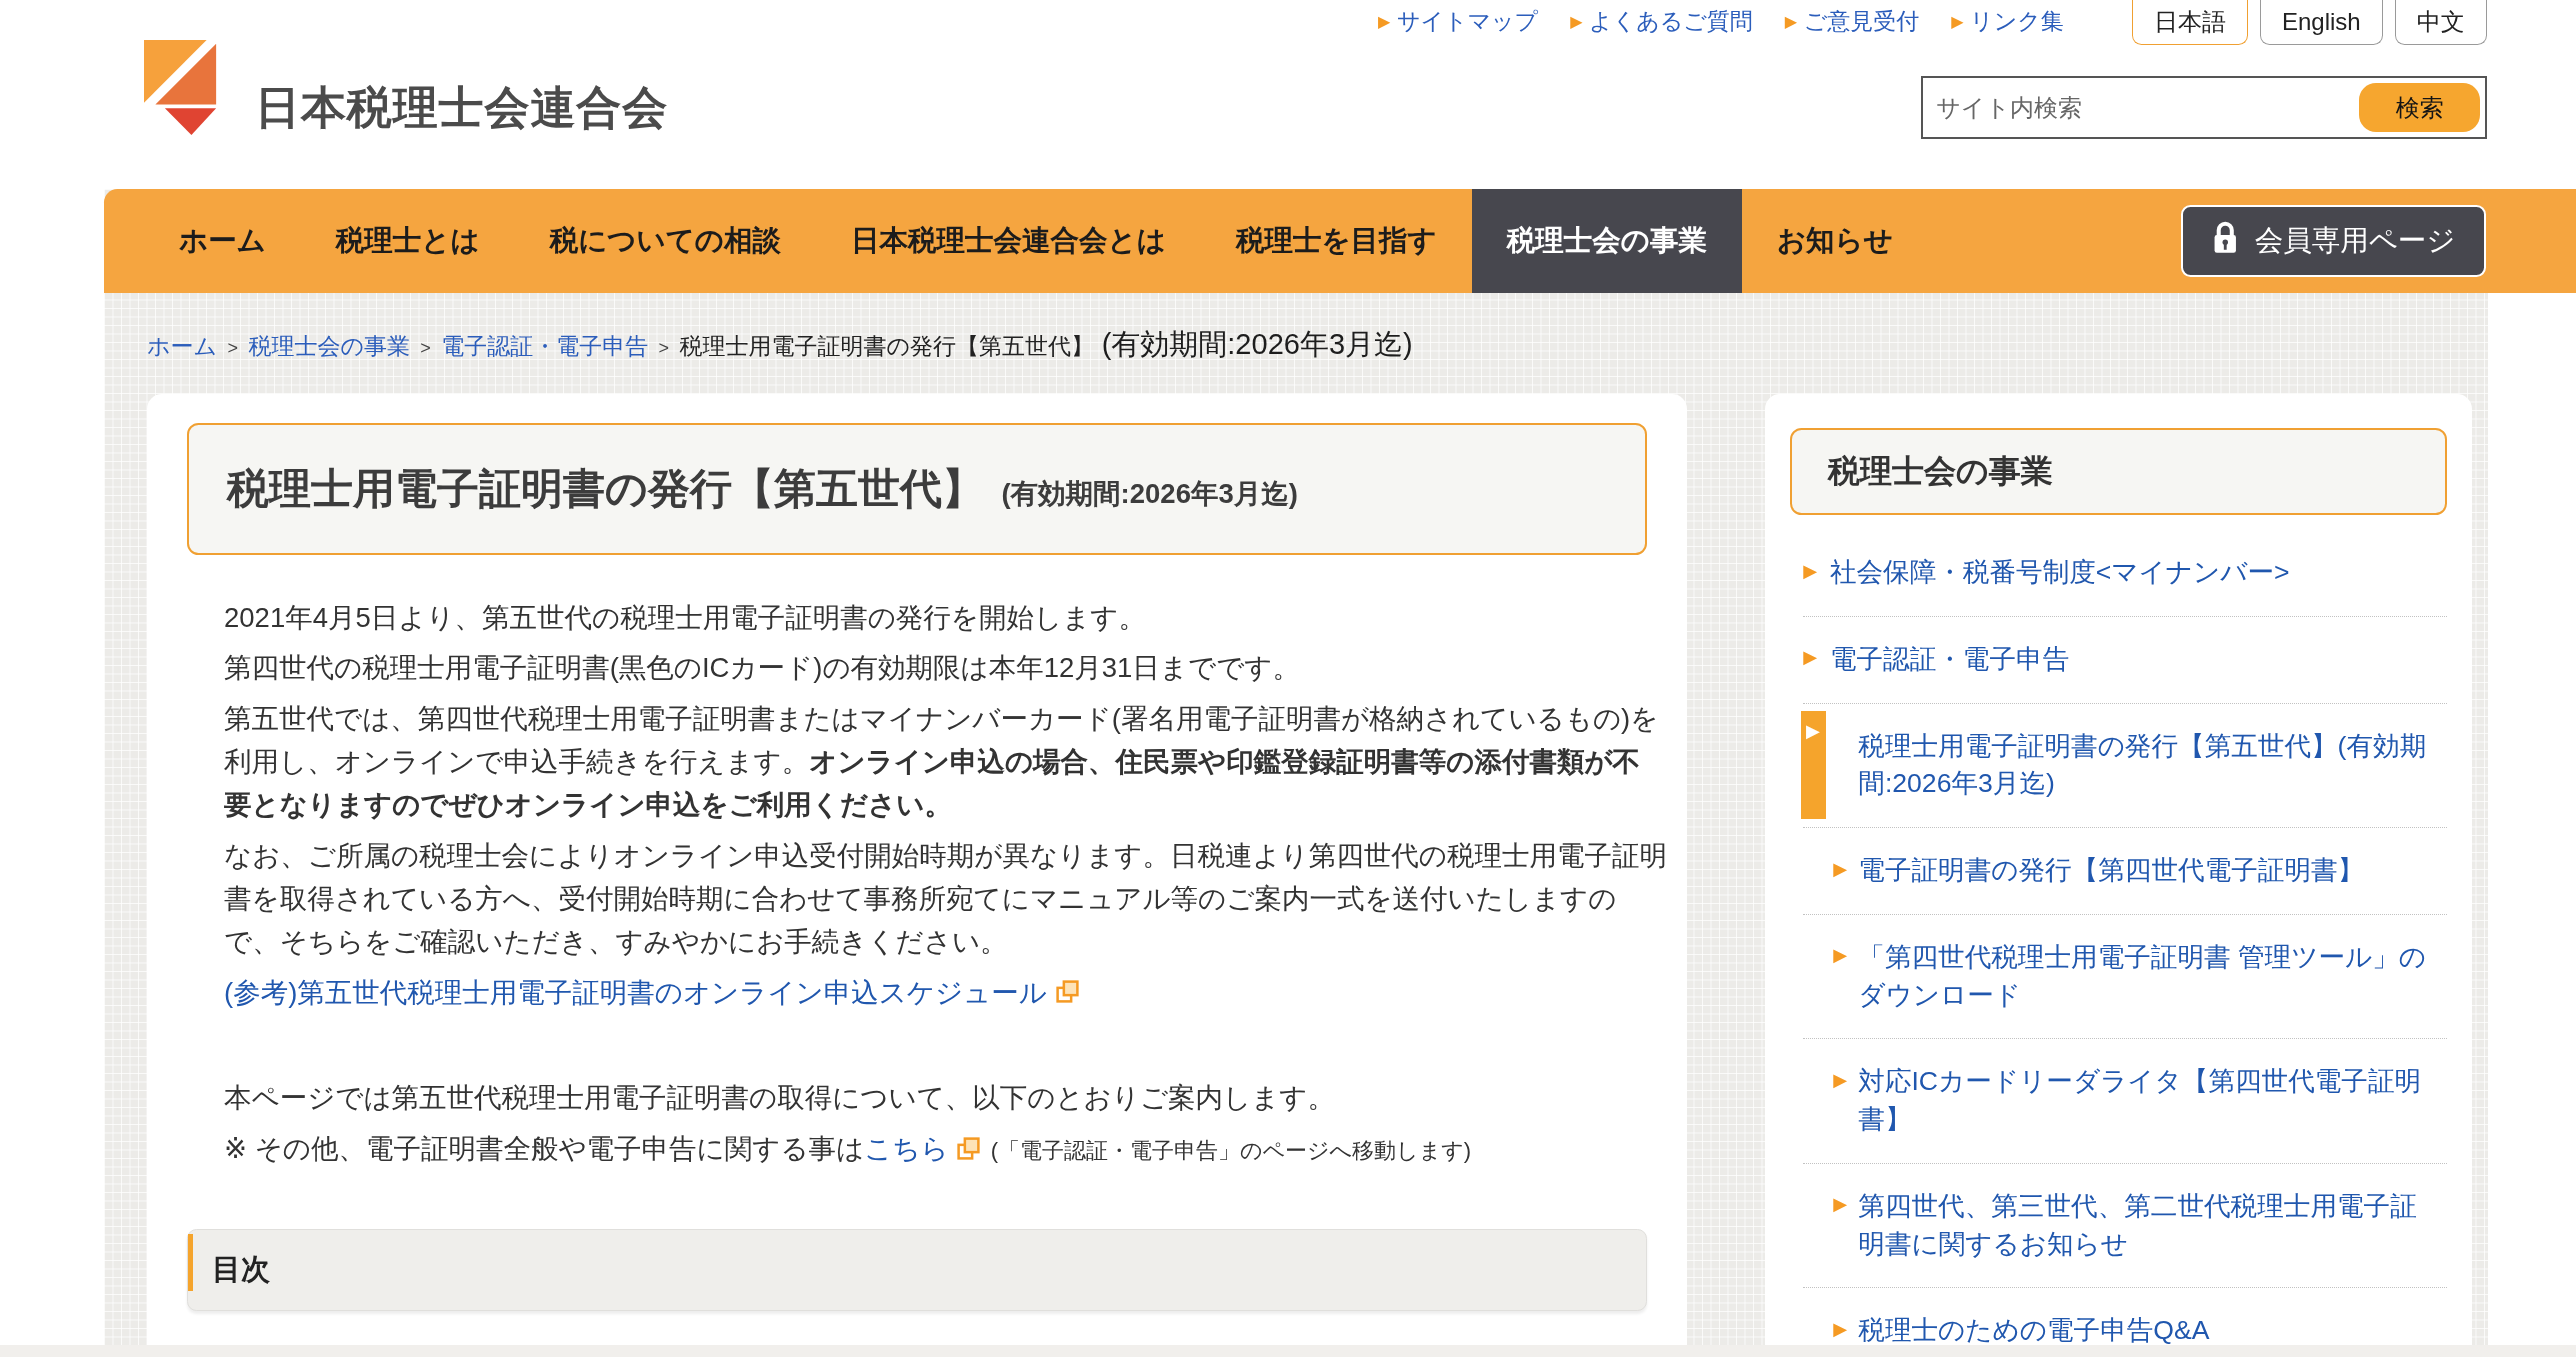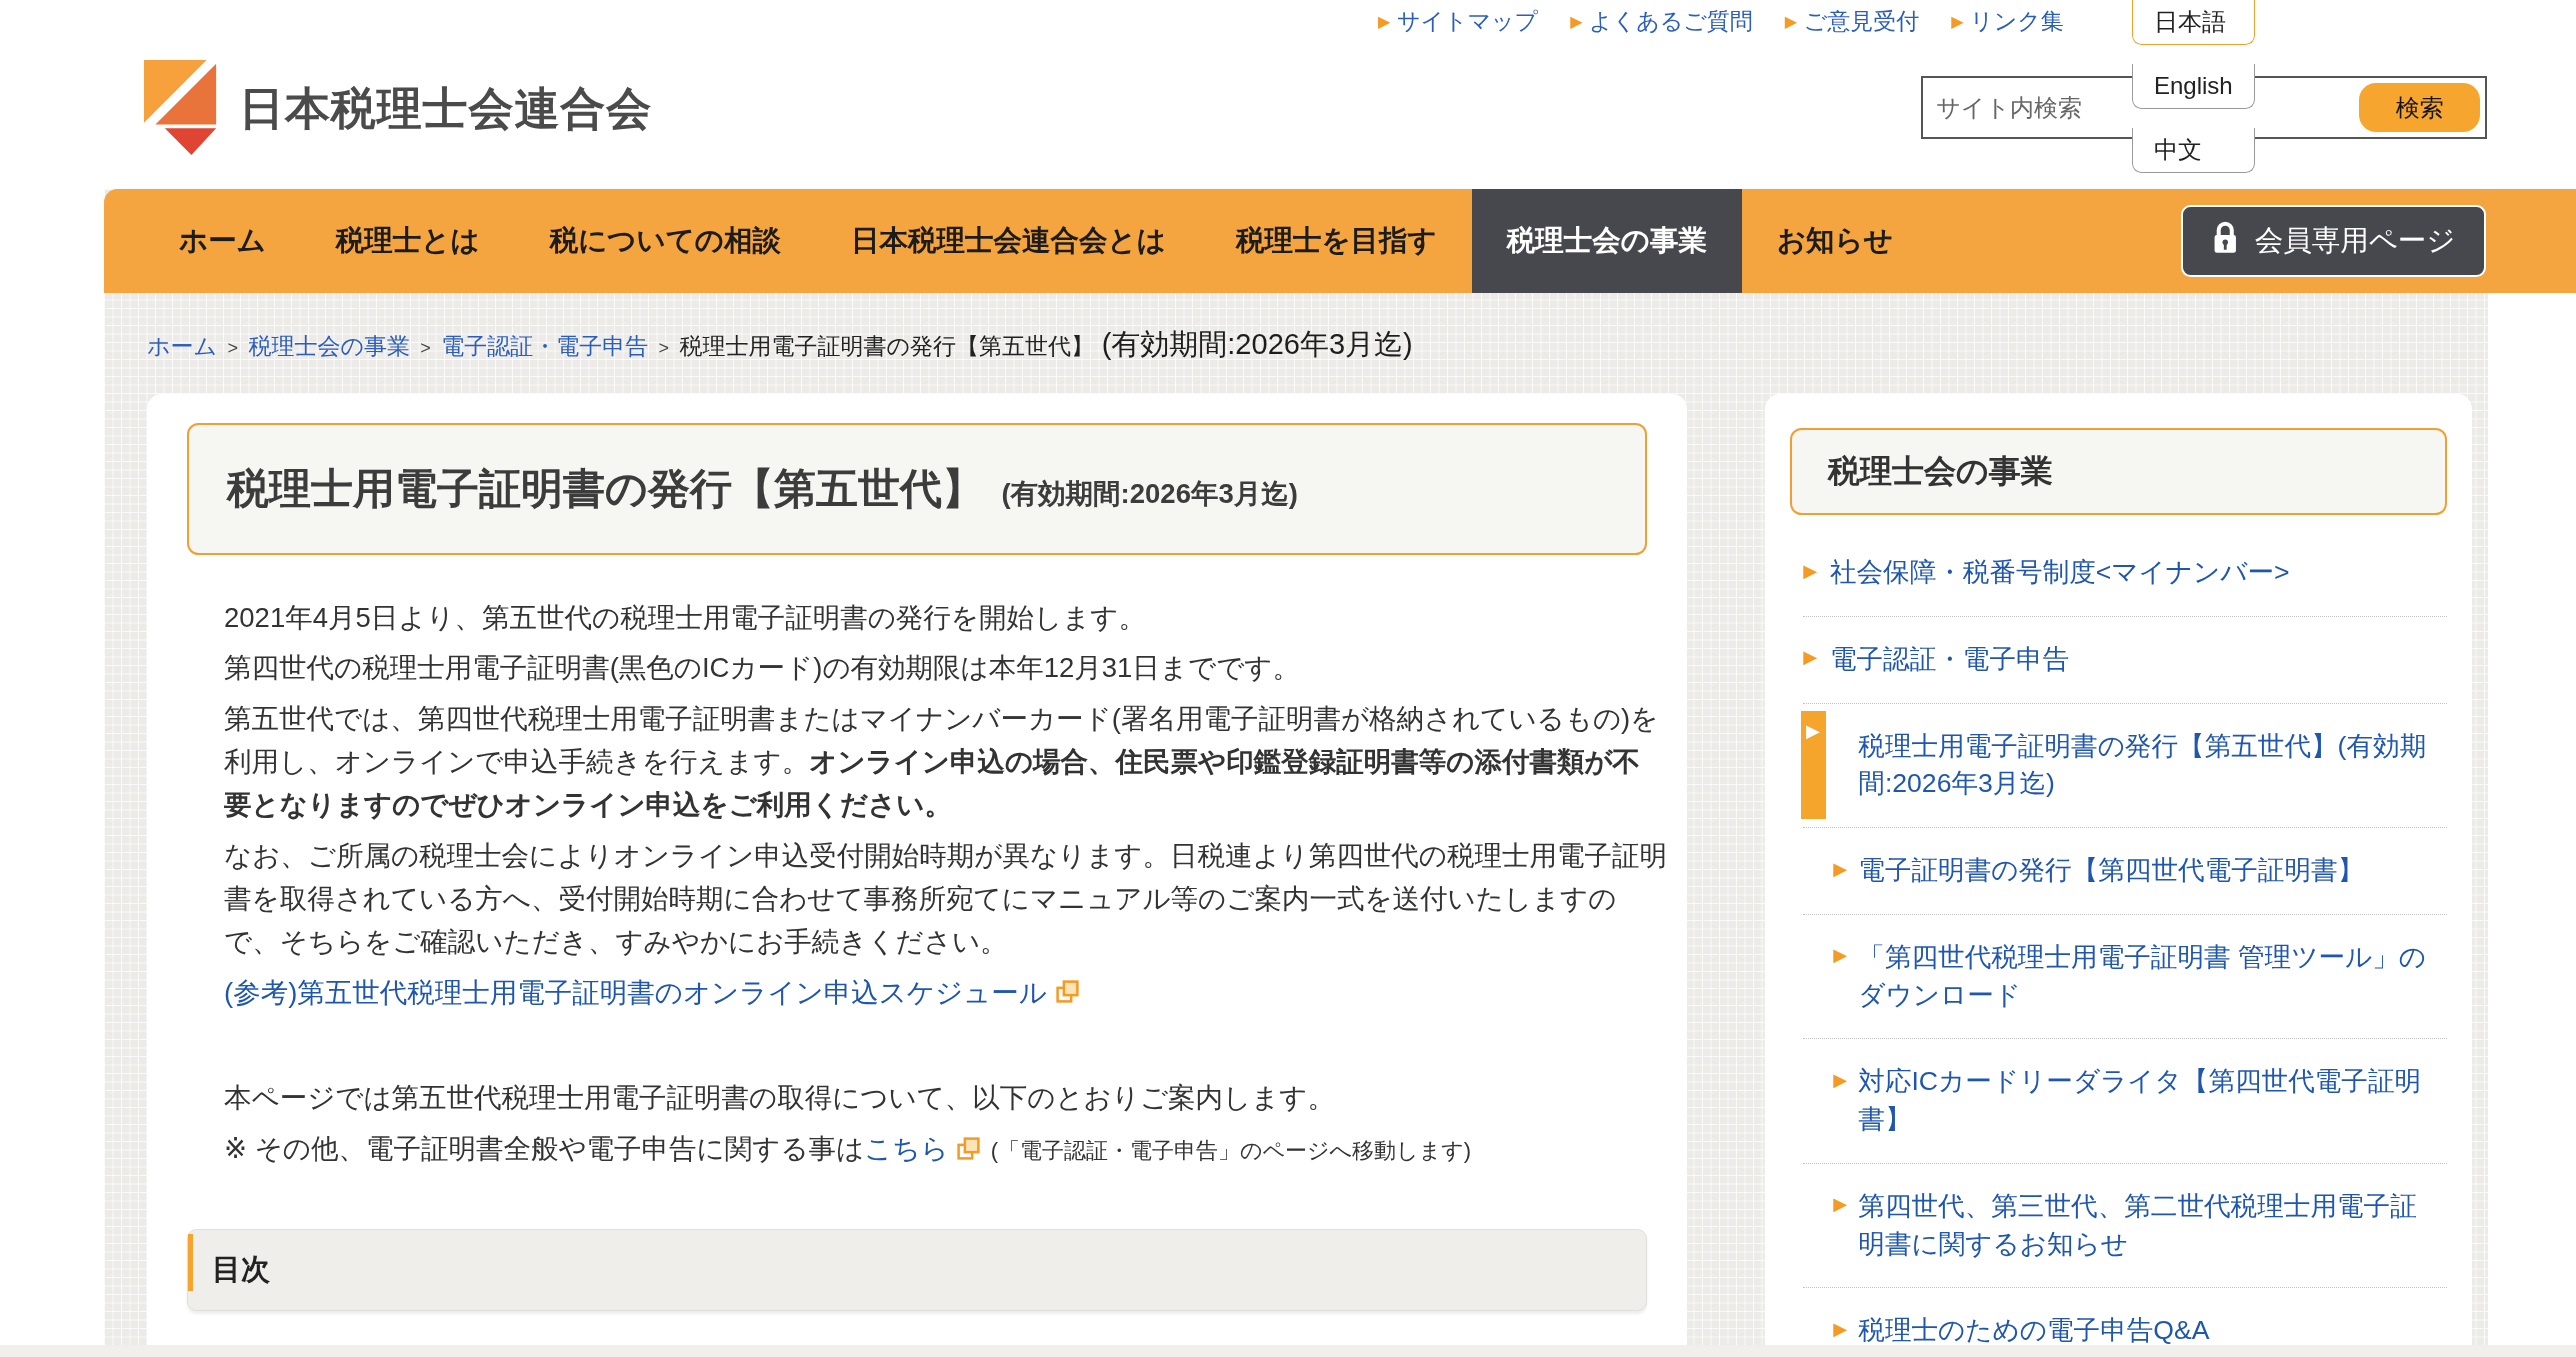--- a/index.html
+++ b/index.html
@@ -18,30 +18,30 @@
       linear-gradient(rgba(255,255,255,.75) 0.9px, transparent 0.9px),
       linear-gradient(90deg, rgba(255,255,255,.75) 0.9px, transparent 0.9px);
     background-size:8.5px 8.5px;
   }
   .bottom-strip{position:absolute;left:0;right:0;bottom:0;height:12.3px;background:#f1efec;z-index:9;}
 
   
   .top-links{position:absolute;top:5.7px;left:1378px;display:flex;gap:32px;font-size:23px;z-index:3;}
   .top-link{color:#2b5dbb;display:flex;align-items:center;}
   .tl-arrow{color:#F59A23;font-size:16px;margin-right:6.6px;}
-  .lang-group{position:absolute;top:0;left:2132px;display:flex;gap:19px;z-index:3;flex-direction:column;}
+  .lang-group{position:absolute;top:0;left:2132px;display:flex;gap:12px;z-index:3;}
   .lang-btn{
     height:44px;padding:0 21px;display:flex;align-items:center;background:#fff;
     border:1.9px solid #9a9a9a;border-top:none;border-radius:0 0 9.5px 9.5px;
     font-size:24px;color:#222;
   }
   .lang-btn.active{border-color:#F0A032;}
 
   
-  .logo{position:absolute;left:144px;top:60px;display:flex;align-items:center;gap:21px;}
+  .logo{position:absolute;left:144px;top:40px;display:flex;align-items:flex-end;gap:37px;}
   .logo-text{font-size:45px;font-weight:bold;color:#4b4b4b;letter-spacing:0.9px;}
   .search{position:absolute;left:1921px;top:76px;width:566px;height:63px;border:2.8px solid #555;background:#fff;box-sizing:border-box;}
   .search input{
     border:none;outline:none;width:418px;height:100%;font-size:24px;padding:0 0 0 13.3px;
     font-family:"Liberation Sans","DejaVu Sans",sans-serif;color:#333;background:transparent;
   }
   .search input::placeholder{color:#666;}
   .search-btn{
     position:absolute;right:4.7px;top:4.7px;bottom:4.7px;width:121px;background:#F6A62F;border:none;
     border-radius:17px;font-size:24px;color:#151515;cursor:pointer;

